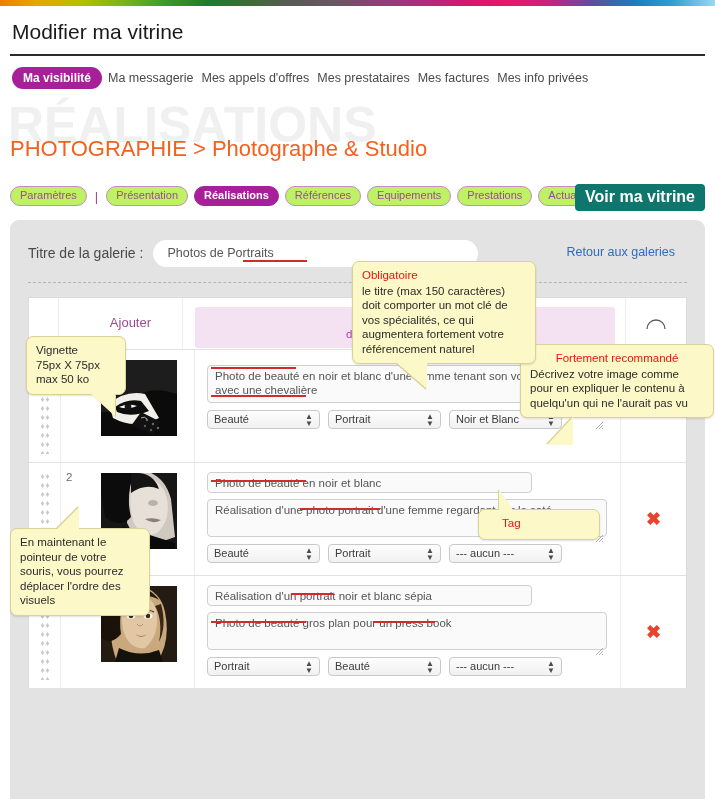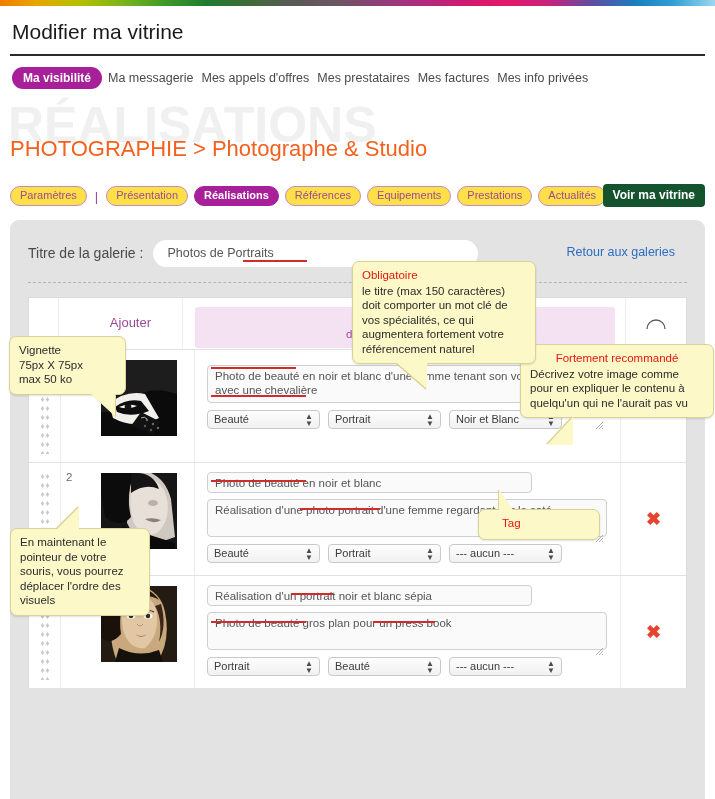--- a/index.html
+++ b/index.html
@@ -91,38 +91,38 @@
     padding: 0 10px 0 10px;
     position: relative;
     height: 24px;
   }
   .pill {
     border: 1px solid #c48cc0;
     border-radius: 10px;
     color: #9b4a96;
     font-size: 11px;
     padding: 2px 9px 3px 9px;
-    background: #fde047;
+    background: #bef264;
     white-space: nowrap;
     cursor: pointer;
     line-height: 13px;
   }
   .pill.active {
     background: #a7209a;
     border-color: #a7209a;
     color: #fff;
     font-weight: bold;
   }
   .sep { color: #9b4a96; font-size: 13px; padding: 0 2px; }
   .btn-vitrine {
     position: absolute;
     right: 10px; top: 0;
-    background: #14532d;
+    background: #0f766e;
     color: #fff;
-    font-size: 12px;
+    font-size: 16px;
     font-weight: bold;
     border-radius: 4px;
     padding: 4px 10px 5px 10px;
     cursor: pointer;
   }
 
   
   .panel {
     margin: 12px 10px 0 10px;
     background: #e3e3e3;
@@ -331,21 +331,21 @@
     border-color: #fcf8c8 transparent transparent transparent;
     filter: drop-shadow(-1px 1px 0 #d9d296);
   }
   #tip-recommande { left: 520px; top: 344px; width: 194px; z-index: 48; }
   #tip-recommande .tail {
     left: 26px; bottom: -28px;
     border-width: 0 0 28px 26px;
     border-color: transparent transparent #fcf8c8 transparent;
     filter: drop-shadow(-1px -1px 0 #d9d296);
   }
-  #tip-vignette { left: 9px; top: 336px; width: 117px; z-index: 46; }
+  #tip-vignette { left: 26px; top: 336px; width: 100px; z-index: 46; }
   #tip-vignette .tail {
     right: 10px; bottom: -22px;
     border-width: 22px 0 0 24px;
     border-color: #fcf8c8 transparent transparent transparent;
     filter: drop-shadow(1px 1px 0 #d9d296);
   }
   #tip-deplacer { left: 10px; top: 528px; width: 140px; z-index: 46; }
   #tip-deplacer .tail {
     left: 46px; top: -22px;
     border-width: 0 0 22px 22px;

